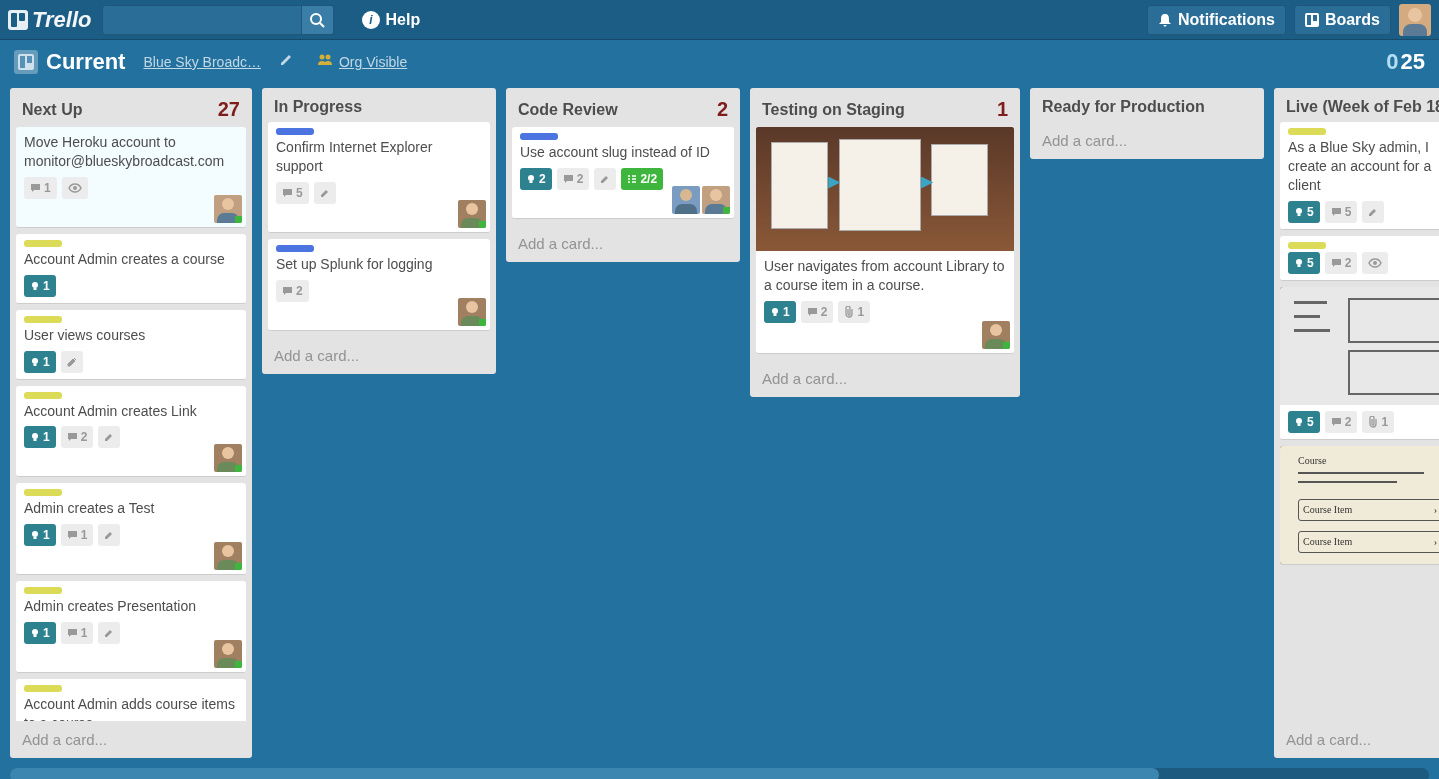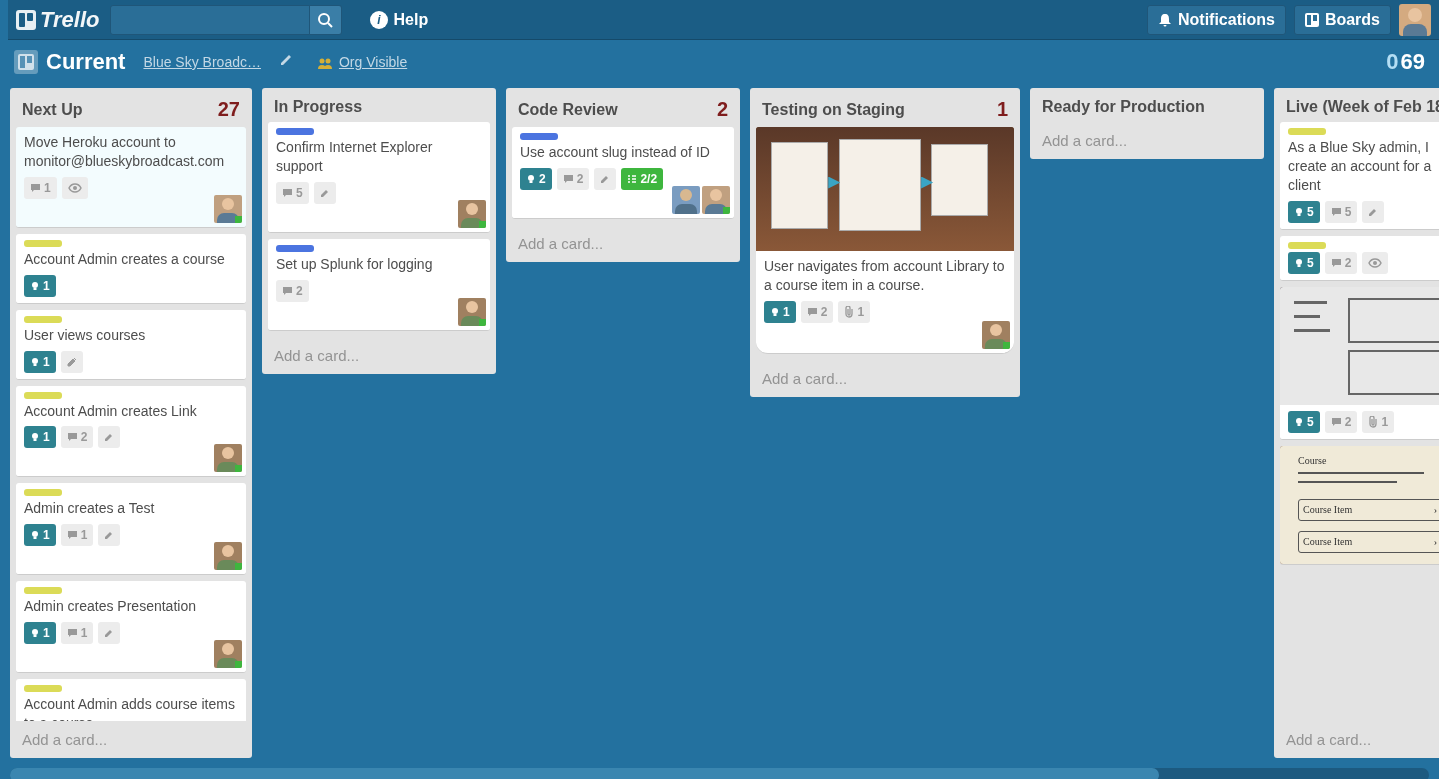--- a/index.html
+++ b/index.html
@@ -1,40 +1,40 @@
 <!DOCTYPE html>
 <html><head>
 <meta charset="utf-8">
 <style>
 * { box-sizing: border-box; margin: 0; padding: 0; }
 body { font-family: "Helvetica Neue", Arial, sans-serif; background: #23719F; color: #4d4d4d; width: 1439px; height: 779px; overflow: hidden; }
 
 
-.header { height: 40px; background: linear-gradient(#1B5D85, #1B5D85); display: flex; align-items: center; padding: 0 8px; border-bottom: 1px solid #154a6a; margin-left: 8px; }
+.header { height: 40px; background: linear-gradient(#1B5D85, #1B5D85); display: flex; align-items: center; padding: 0 8px; border-bottom: 1px solid #154a6a; }
 .logo { color: #fff; font-style: italic; font-weight: bold; font-size: 22px; display: flex; align-items: center; margin-right: 10px; opacity: 0.95; cursor: pointer; }
 .logo svg { margin-right: 4px; }
 .search-box { display: flex; align-items: center; }
 .search-input { width: 200px; height: 30px; background: #2A6E97; border: 1px solid #1f5679; border-radius: 3px 0 0 3px; padding: 0 8px; color: #fff; }
 .search-btn { width: 32px; height: 30px; background: #3A7EA7; border: 1px solid #1f5679; border-left: none; border-radius: 0 3px 3px 0; display: flex; align-items: center; justify-content: center; cursor: pointer; }
 .help { margin-left: 28px; display: flex; align-items: center; color: #fff; font-weight: bold; cursor: pointer; }
 .help svg { margin-right: 6px; }
 .spacer { flex: 1; }
 .hbtn { height: 30px; background: #2A6E97; border: 1px solid #1f5679; border-radius: 3px; display: flex; align-items: center; padding: 0 10px; color: #fff; font-weight: bold; margin-left: 8px; cursor: pointer; }
 .hbtn svg { margin-right: 6px; }
 .avatar-sm { width: 32px; height: 32px; border-radius: 3px; background: #d4aa80; margin-left: 8px; cursor: pointer; position: relative; overflow: hidden; }
 .avatar-face { position:absolute; top:4px; left:50%; transform:translateX(-50%); width:14px; height:14px; border-radius:50%; background:#e8c4a0; }
 .avatar-body { position:absolute; bottom:-2px; left:50%; transform:translateX(-50%); width:24px; height:14px; border-radius:8px 8px 0 0; background:#5a7a95; }
 
 
 .board-header { height: 44px; display: flex; align-items: center; padding: 0 14px; }
 .board-icon { width: 24px; height: 24px; background: rgba(255,255,255,0.3); border-radius: 3px; margin-right: 8px; display:flex; align-items:center; justify-content:center; }
 .board-title { color: #fff; font-weight: bold; font-size: 22px; }
 .org-link { margin-left: 18px; color: #c3d8e5; text-decoration: underline; font-size: 14px; cursor: pointer; }
 .edit-ic { margin-left: 18px; color: #c3d8e5; cursor: pointer; }
-.visibility { margin-left: 24px; color: #c3d8e5; text-decoration: underline; font-size: 14px; cursor: pointer; display:flex; align-items:flex-end; }
+.visibility { margin-left: 24px; color: #c3d8e5; text-decoration: underline; font-size: 14px; cursor: pointer; display:flex; align-items:flex-start; }
 .visibility svg { margin-right: 6px; }
 .counts { color: #fff; font-size: 22px; font-weight: bold; }
 .counts .c0 { color: #B4DEF4; margin-right: 2px; }
 
 
 .board { display: flex; padding: 4px 10px 10px 10px; gap: 10px; height: 684px; overflow-x: hidden; }
 .list { background: #E3E3E3; border-radius: 3px; width: 242px; flex-shrink: 0; display: flex; flex-direction: column; max-height: 100%; }
 .list.narrow { width: 192px; }
 .list-header { padding: 10px 12px 6px; display: flex; justify-content: space-between; align-items: center; cursor: pointer; }
 .list-title { font-weight: bold; font-size: 16px; color: #4d4d4d; }
@@ -153,21 +153,21 @@
     <svg width="16" height="12" viewBox="0 0 16 12">
         <circle cx="5" cy="3" r="2.5" fill="#D4AF37"></circle>
         <circle cx="11" cy="3" r="2.5" fill="#D4AF37"></circle>
         <path d="M1 11 Q1 7 5 7 Q9 7 9 11 Z" fill="#D4AF37"></path>
         <path d="M7 11 Q7 7 11 7 Q15 7 15 11 Z" fill="#D4AF37"></path>
       </svg>
     <span>Org Visible</span>
   </a>
   <div class="spacer"></div>
   <div class="counts">
-    <span class="c0">0</span><span>69</span>
+    <span class="c0">0</span><span>25</span>
   </div>
 </div>
 
 <div class="board">
 
   <div class="list">
     <div class="list-header">
       <span class="list-title">Next Up</span>
       <span class="list-count">27</span>
     </div>
@@ -434,21 +434,21 @@
     </div>
     <div class="add-card">Add a card...</div>
   </div>
 
   <div class="list" style="width:270px;align-self:flex-start;">
     <div class="list-header">
       <span class="list-title">Testing on Staging</span>
       <span class="list-count">1</span>
     </div>
     <div class="list-cards">
-      <div class="card" style="padding-bottom:30px;border-radius:12px;">
+      <div class="card" style="padding-bottom:30px;">
         <div class="card-img">
           <div class="wire-bg"></div>
           <div class="wire w1"></div>
             <div class="wire w2"></div>
             <div class="wire w3"></div>
           <div style="position:absolute;left:28%;top:40%;width:12px;height:12px;background:#3aa5c5;clip-path:polygon(0 0,100% 50%,0 100%);"></div>
           <div style="position:absolute;left:64%;top:40%;width:12px;height:12px;background:#3aa5c5;clip-path:polygon(0 0,100% 50%,0 100%);"></div>
         </div>
         <div class="card-title">User navigates from account Library to a course item in a course.</div>
         <div class="badges">

